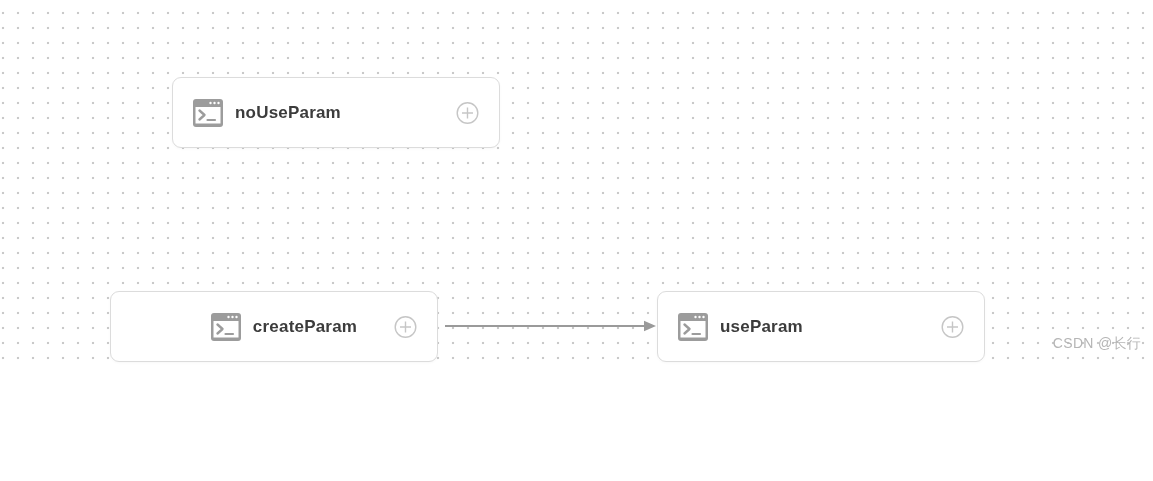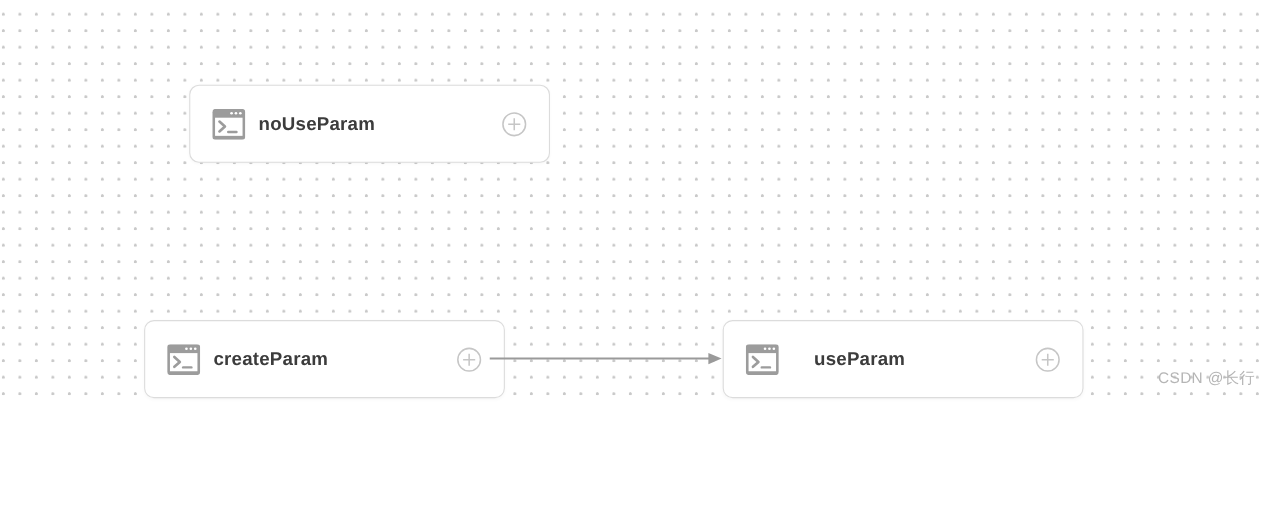--- a/index.html
+++ b/index.html
@@ -51,22 +51,22 @@
     width: 23px;
     height: 23px;
     display: inline-flex;
     cursor: pointer;
     background: none;
     border: none;
     padding: 0;
   }
 
   #node-nouseparam  { left: 172px; top: 77px; }
-  #node-createparam { left: 131px; top: 291px; }
-  #node-useparam    { left: 657px; top: 291px; gap: 20px; }
+  #node-createparam { left: 110px; top: 291px; justify-content: center; }
+  #node-useparam    { left: 657px; top: 291px; }
 
   .edge {
     position: absolute;
     left: 445px;
     top: 318px;
     pointer-events: none;
   }
 
   .watermark {
     position: absolute;

